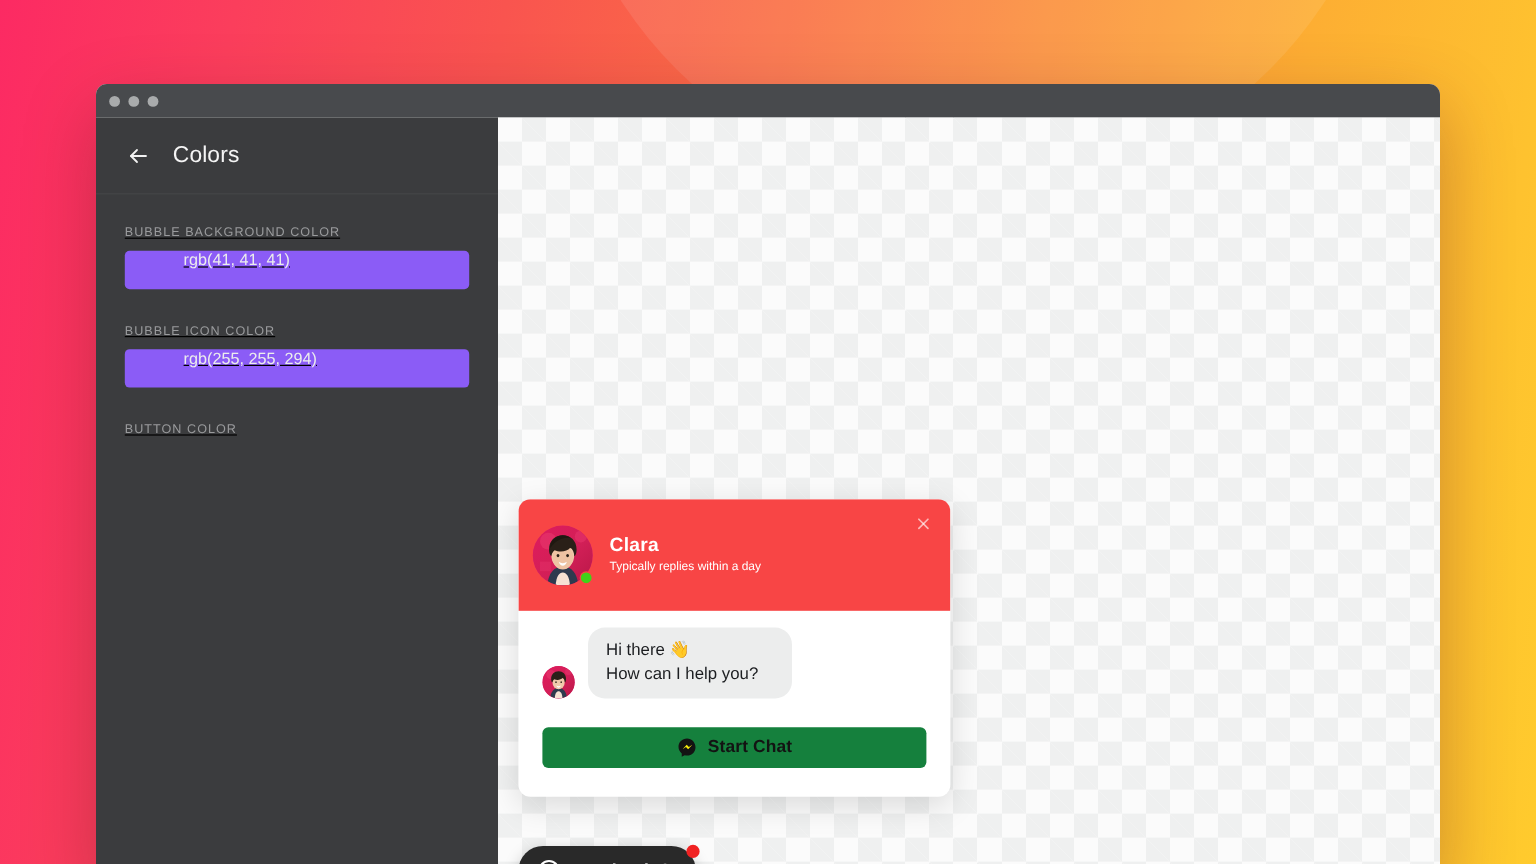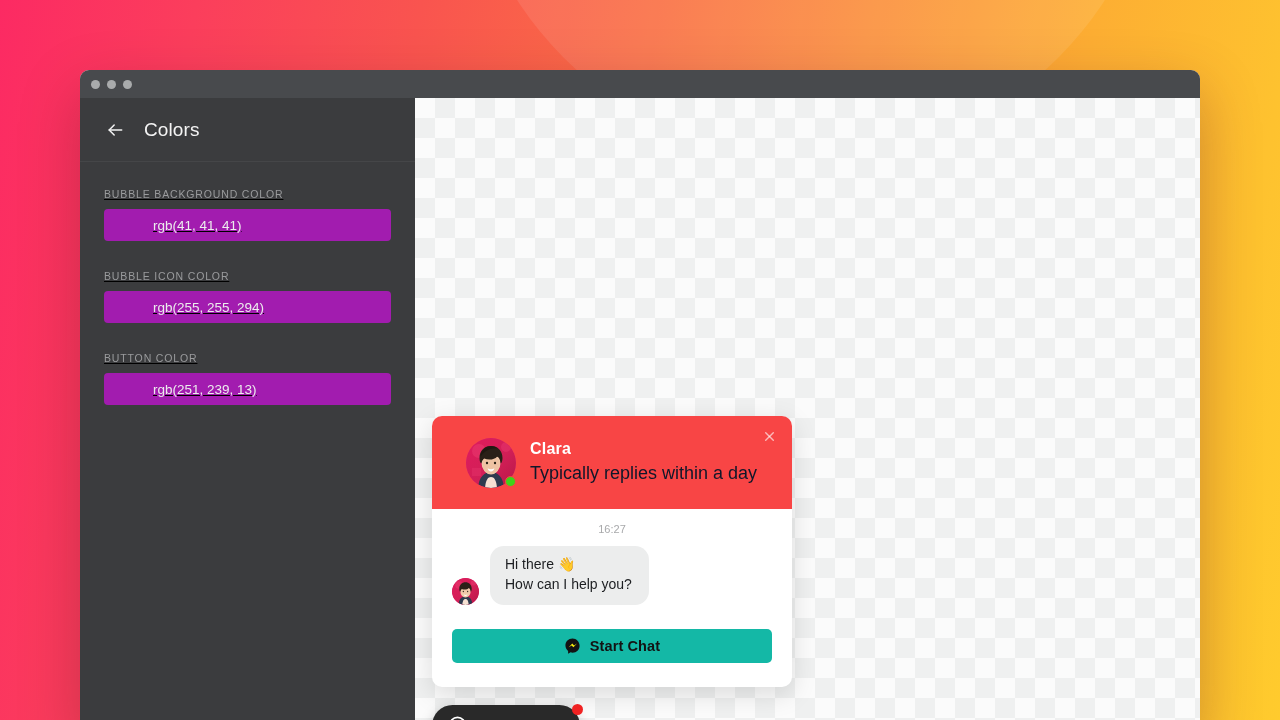--- a/index.html
+++ b/index.html
@@ -100,23 +100,23 @@
   .field-group { margin-bottom: 29px; text-decoration: underline; }
   .field-label {
     color: #9a9b9d;
     font-size: 10.5px;
     letter-spacing: 0.85px;
     margin-bottom: 9px;
     text-transform: uppercase;
   }
   .field-row {
     display: flex;
-    align-items: center;
+    align-items: flex-start;
     height: 32px;
-    background: #a21caf;
+    background: #8b5cf6;
     border-radius: 4px;
     overflow: hidden;
   }
   .swatch {
     width: 33px;
     flex: 0 0 33px;
     border-radius: 3px 0 0 3px;
   }
   .field-value {
     flex: 1;
@@ -148,21 +148,21 @@
     width: 360px;
     background: #ffffff;
     border-radius: 10px;
     box-shadow: 0 7px 26px rgba(0, 0, 0, 0.13);
     overflow: hidden;
   }
 
   #chat-header {
     position: relative;
     height: 93px;
-    padding: 0 34px;
+    padding: 0 12px;
     display: flex;
     align-items: center;
     gap: 14px;
   }
   #close-icon {
     position: absolute;
     right: 14px; top: 11px;
     width: 18px; height: 18px;
     color: rgba(255,255,255,0.62);
     display: flex; align-items: center; justify-content: center;
@@ -187,38 +187,38 @@
     border: 1.5px solid #f84545;
   }
   #agent-name {
     color: #ffffff;
     font-size: 16px;
     font-weight: bold;
     letter-spacing: .2px;
     line-height: 1.3;
   }
   #agent-status {
-    color: #0f172a;
-    font-size: 18px;
+    color: #ffffff;
+    font-size: 10px;
     line-height: 1.45;
   }
 
   #chat-body { padding: 14px 20px 0 20px; }
   #timestamp {
     text-align: center;
     color: #a8a9ab;
     font-size: 11px;
     margin-bottom: 11px;
   }
   #message-row { display: flex; align-items: flex-end; gap: 11px; }
   #message-avatar { width: 27px; height: 27px; }
   #message-bubble {
     background: #eceded;
     border-radius: 14px;
-    padding: 9px 17px 10px 15px;
+    padding: 9px 28px 10px 15px;
     color: #1c1e21;
     font-size: 14px;
     line-height: 1.42;
     max-width: 250px;
   }
 
   #start-chat-button {
     margin: 24px 20px 24px 20px;
     height: 34px;
     border-radius: 5px;
@@ -308,24 +308,20 @@
           <div class="field-label">BUBBLE ICON COLOR</div>
           <div class="field-row">
             <span class="swatch" style="background:#ffffff"></span>
             <span class="field-value">rgb(255, 255, 294)</span>
           </div>
         </div>
 
 
         <div class="field-group">
           <div class="field-label">BUTTON COLOR</div>
-          <div class="field-row">
-            <span class="swatch" style="background:#fbef0d"></span>
-            <span class="field-value">rgb(251, 239, 13)</span>
-          </div>
         </div>
 
       </div>
     </div>
 
     <div id="preview">
 
       <div id="chat-card">
 
         <div id="chat-header" style="background:#f84545">
@@ -370,21 +366,20 @@
             <span class="online-dot"></span>
           </span>
 
           <span>
             <div id="agent-name">Clara</div>
             <div id="agent-status">Typically replies within a day</div>
           </span>
         </div>
 
         <div id="chat-body">
-          <div id="timestamp">16:27</div>
 
           <div id="message-row">
             <span class="avatar" id="message-avatar">
               <svg width="27" height="27" viewBox="0 0 50 50">
                 <g clip-path="url(#clipA)">
                   <rect width="50" height="50" fill="url(#bgA)"></rect>
                   <circle cx="13" cy="13" r="7" fill="#ea3a70" opacity=".55"></circle>
                   <circle cx="40" cy="9" r="5" fill="#ea3a70" opacity=".45"></circle>
                   <path d="M12 50c1-11 6-16 13-16s12 5 13 16z" fill="#2e3a4e"></path>
                   <path d="M19 50c.6-8 3-11 6-11s5.4 3 6 11z" fill="#f6e0d2"></path>
@@ -394,21 +389,21 @@
                   <ellipse cx="29" cy="25" rx="1.15" ry="1.35" fill="#2b2118"></ellipse>
                   <path d="M21.6 30.2c1.9 1.5 4.9 1.5 6.8 0-.6 2.2-2 3.3-3.4 3.3s-2.8-1.1-3.4-3.3z" fill="#fdfdfd"></path>
                 </g>
               </svg>
             </span>
             <div id="message-bubble" style="white-space: pre-line;">Hi there 👋
 How can I help you?</div>
           </div>
         </div>
 
-        <button id="start-chat-button" style="background:#14b8a6">
+        <button id="start-chat-button" style="background:#15803d">
           <span style="display:flex">
             <svg width="17" height="17" viewBox="0 0 24 24">
               <path fill="#131313" d="M12 2C6.3 2 2 6.2 2 11.8c0 3.2 1.5 6 3.8 7.9v3.9l3.5-1.9c.9.3 1.8.4 2.7.4 5.7 0 10-4.2 10-9.8S17.7 2 12 2z"></path>
               <path fill="#fbef0d" d="M6.7 14.6l5-5.3 2.5 2.6 4.1-2.6-5 5.3-2.5-2.6z"></path>
             </svg>
           </span>
           <span id="start-chat-label">Start Chat</span>
         </button>
       </div>
 

